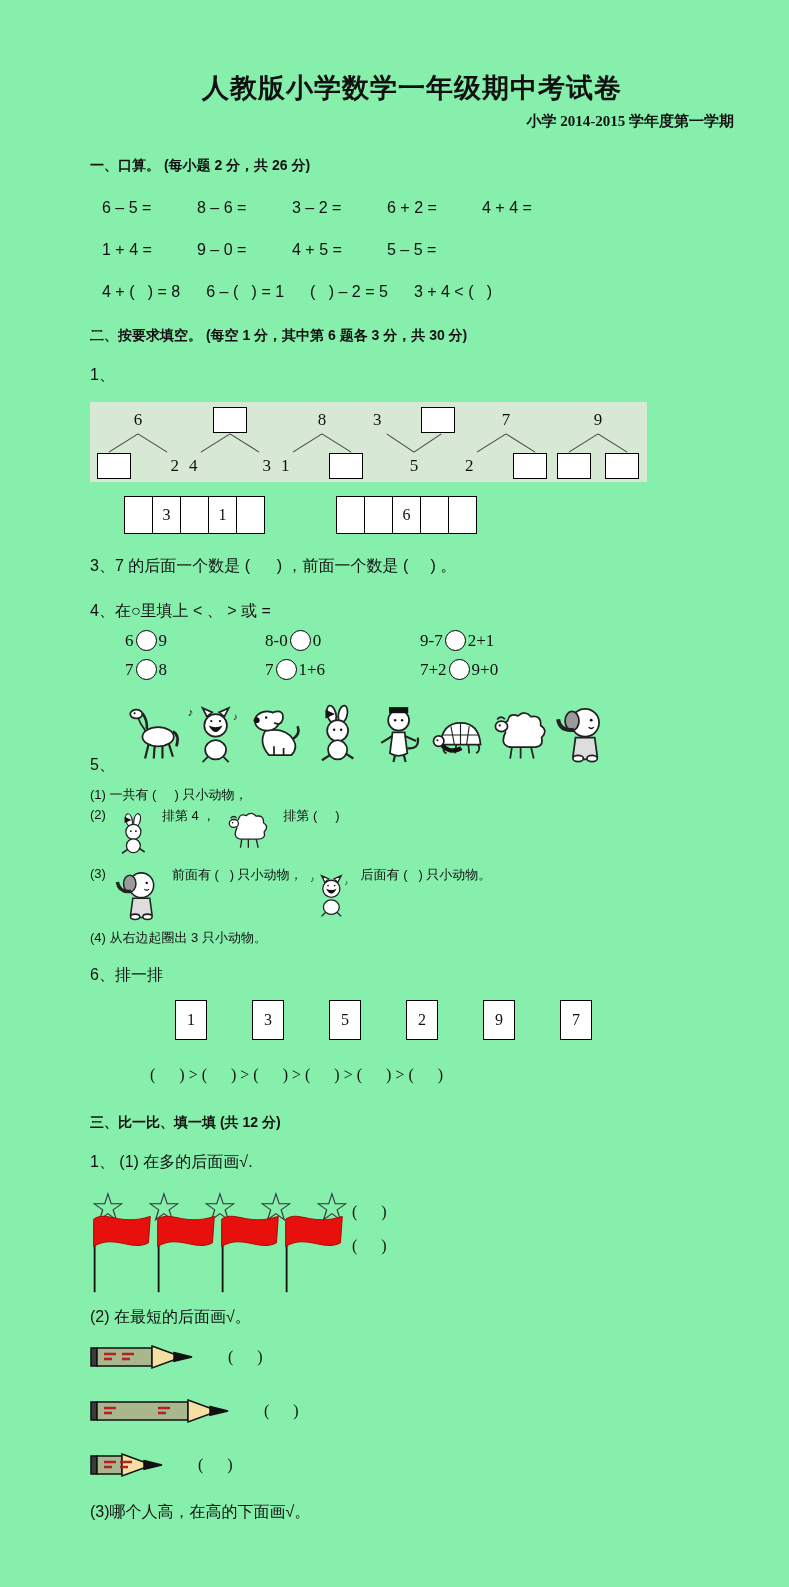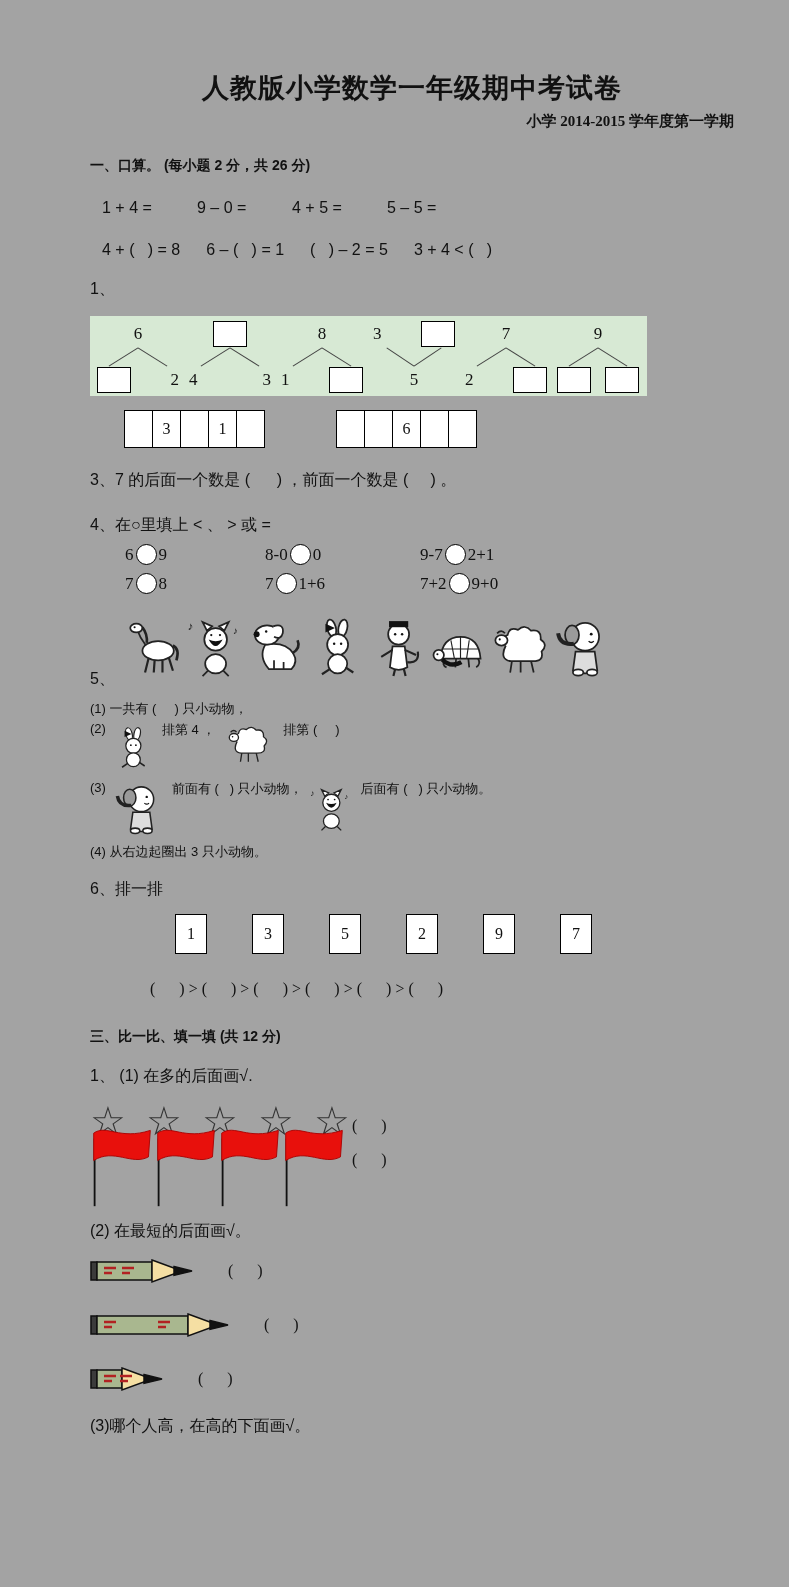--- a/index.html
+++ b/index.html
@@ -1,17 +1,17 @@
 <!DOCTYPE html>
 <html><head>
 <meta charset="utf-8">
 <style>
   html,body{margin:0;padding:0;background:#fff;}
   body{width:789px;font-family:"Liberation Sans",sans-serif;color:#111;}
-  .page{position:relative;width:789px;height:1587px;overflow:hidden;box-sizing:border-box;padding:0 55px 0 90px;background:#a3a3a3;}
+  .page{position:relative;width:789px;height:1587px;overflow:hidden;box-sizing:border-box;padding:0 55px 0 90px;background:#86efac;}
   .lbl{white-space:pre-wrap;}
   .title{margin:0;padding-top:70px;text-align:center;font-size:27px;font-weight:bold;letter-spacing:1px;}
   .subtitle{margin:6px 0 0;text-align:right;font-size:15px;font-weight:bold;font-family:"Liberation Serif",serif;}
   .sec-head{margin-top:26px;font-size:14px;font-weight:bold;}
   .arith-row{display:flex;margin:24px 0 16px 12px;font-size:16px;}
   #s1r0 .arith,#s1r1 .arith{width:95px;}
   #s1r2 .arith{margin-right:26px;}
   .arith{white-space:pre;}
   .qlabel{margin-top:20px;font-size:16px;}
   
@@ -157,33 +157,41 @@
   </symbol>
 </defs>
 </svg>
 
 <div class="page">
 
   <h1 class="title">人教版小学数学一年级期中考试卷</h1>
   <div class="subtitle">小学 2014-2015 学年度第一学期</div>
 
   <div class="sec-head lbl">一、口算。 (每小题 2 分，共 26 分)</div>
+  <div class="arith-row" id="s1r0">
+      <span class="arith">6 – 5 =</span>
+      <span class="arith">8 – 6 =</span>
+      <span class="arith">3 – 2 =</span>
+      <span class="arith">6 + 2 =</span>
+      <span class="arith">4 + 4 =</span>
+    </div>
   <div class="arith-row" id="s1r1">
       <span class="arith">1 + 4 =</span>
       <span class="arith">9 – 0 =</span>
       <span class="arith">4 + 5 =</span>
       <span class="arith">5 – 5 =</span>
     </div>
   <div class="arith-row" id="s1r2">
       <span class="arith">4 + (   ) = 8</span>
       <span class="arith">6 – (   ) = 1</span>
       <span class="arith">(   ) – 2 = 5</span>
       <span class="arith">3 + 4 &lt; (   )</span>
     </div>
 
+  <div class="sec-head lbl">二、按要求填空。 (每空 1 分，其中第 6 题各 3 分，共 30 分)</div>
   <div class="qlabel lbl">1、</div>
   <div id="bonds" style="background: rgb(215, 233, 212);">
       <div class="bond">
         <div class="b-row">
           <span class="bnum">6</span>
         </div>
         <svg viewBox="0 0 92 22" class="b-lines">
           <line x1="46" y1="1" x2="14" y2="21" stroke="#444" stroke-width="1.2"></line>
           <line x1="46" y1="1" x2="78" y2="21" stroke="#444" stroke-width="1.2"></line>
         </svg>

